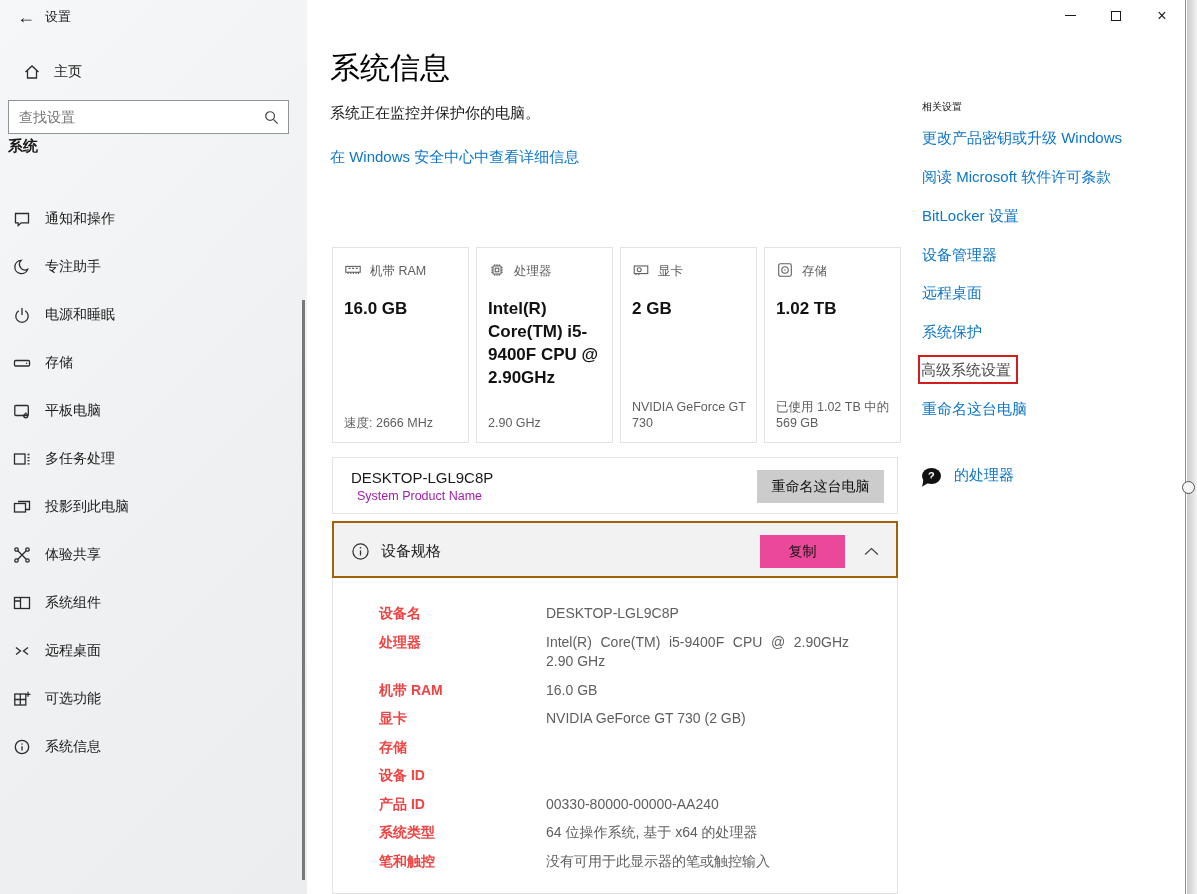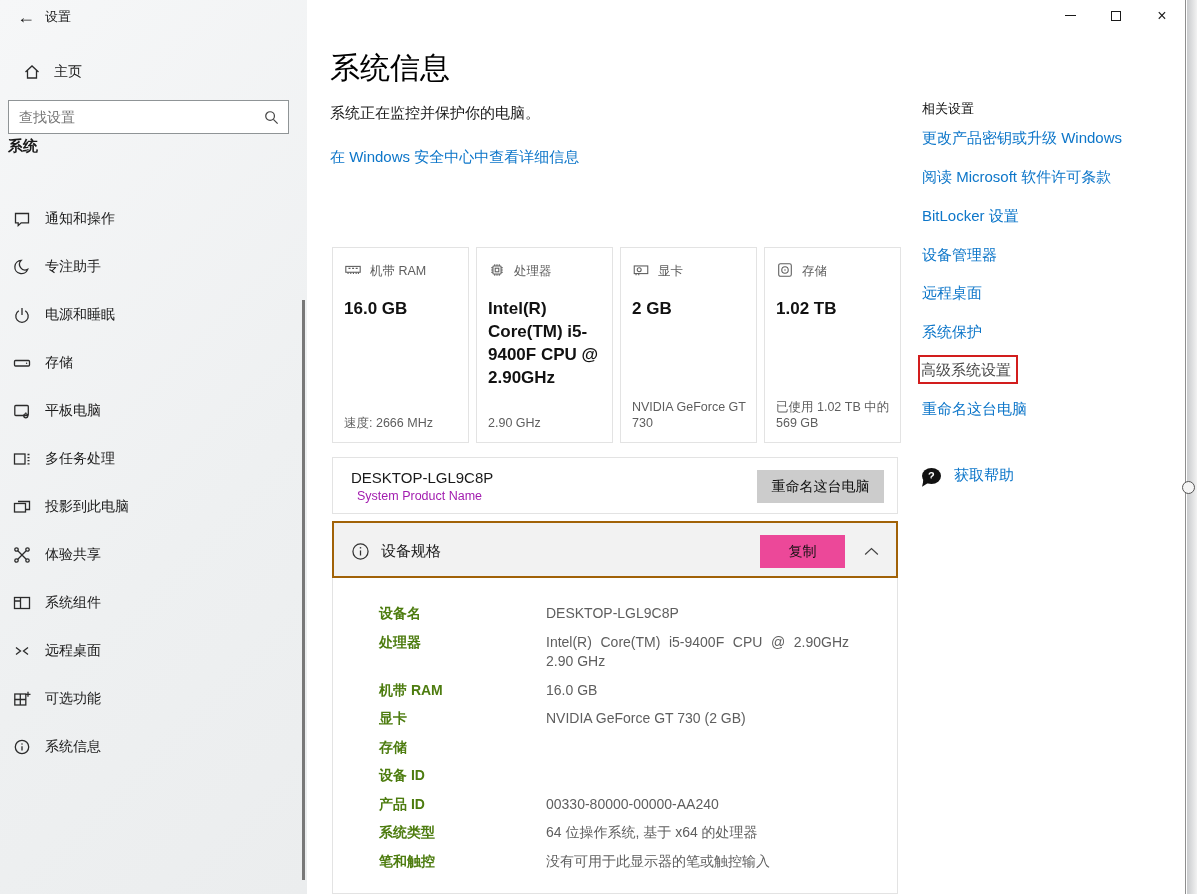--- a/index.html
+++ b/index.html
@@ -54,26 +54,26 @@
 
   .spec-header { position:absolute; left:25px; top:521px; width:566px; height:57px; background:#f2f2f2; border:2px solid #a16207; }
   .spec-header .info-ic { position:absolute; left:16px; top:18px; }
   .spec-header .spec-title { position:absolute; left:47px; top:19px; font-size:15px; }
   .copy-btn { position:absolute; left:426px; top:12px; width:85px; height:33px; background:#ec4899; }
   .chevron { position:absolute; right:16px; top:20px; }
   .chevron svg { stroke:#444; fill:none; stroke-width:1.4; }
 
   .spec-body { position:absolute; left:25px; top:578px; width:566px; height:316px; background:#fff; border:1px solid #e3e3e3; border-top:none; padding:26px 0 0 46px; overflow:hidden; }
   .spec-row { display:flex; margin-bottom:9px; }
-  .spec-row .sl { width:167px; font-size:14px; font-weight:600; color:#4d7c0f; line-height:19.5px; }
+  .spec-row .sl { width:167px; font-size:14px; font-weight:600; color:#ef4444; line-height:19.5px; }
   .spec-row .sv { width:303px; font-size:14px; color:#5e5e5e; line-height:19.5px; text-align:justify; }
 
   
   .related { position:absolute; left:615px; top:0; width:264px; }
-  .rel-header { position:absolute; left:0; top:100px; font-size:13px; color:#111; }
+  .rel-header { position:absolute; left:0; top:100px; font-size:10px; color:#111; }
   .rel-link { position:absolute; left:0; white-space:nowrap; }
   .adv-box { position:absolute; left:-4px; top:355px; width:100px; height:29px; border:2px solid #d21d1d; }
   .adv-label { position:absolute; left:1px; top:4px; font-size:15px; color:#4a4a4a; white-space:nowrap; }
   .help-row { position:absolute; left:0; top:466px; display:flex; align-items:center; gap:13px; }
   .help-bubble { position:relative; width:19px; height:16px; background:#111; border-radius:50% 50% 50% 50%; }
   .help-bubble::after { content:""; position:absolute; left:1px; bottom:-4px; border:5px solid transparent; border-top-color:#111; border-left-color:#111; transform:rotate(12deg); }
   .help-q { position:absolute; left:6px; top:2px; color:#fff; font-size:11px; font-weight:bold; }
 
   
   .edge-strip { position:absolute; left:1187px; top:0; width:10px; height:894px;
@@ -367,20 +367,20 @@
       <div class="link rel-link" style="top:284px">远程桌面</div>
       <div class="link rel-link" style="top:323px">系统保护</div>
       <div class="adv-box">
         <span class="adv-label">高级系统设置</span>
       </div>
       <div class="link rel-link" style="top:400px">重命名这台电脑</div>
       <div class="help-row">
         <span class="help-bubble">
             <span class="help-q">?</span>
           </span>
-        <span class="link">获取帮助</span>
+        <span class="link">的处理器</span>
       </div>
     </div>
   </div>
 
   <div class="edge-strip"></div>
   <div class="edge-circle"></div>
 </div>
 
 </body></html>

